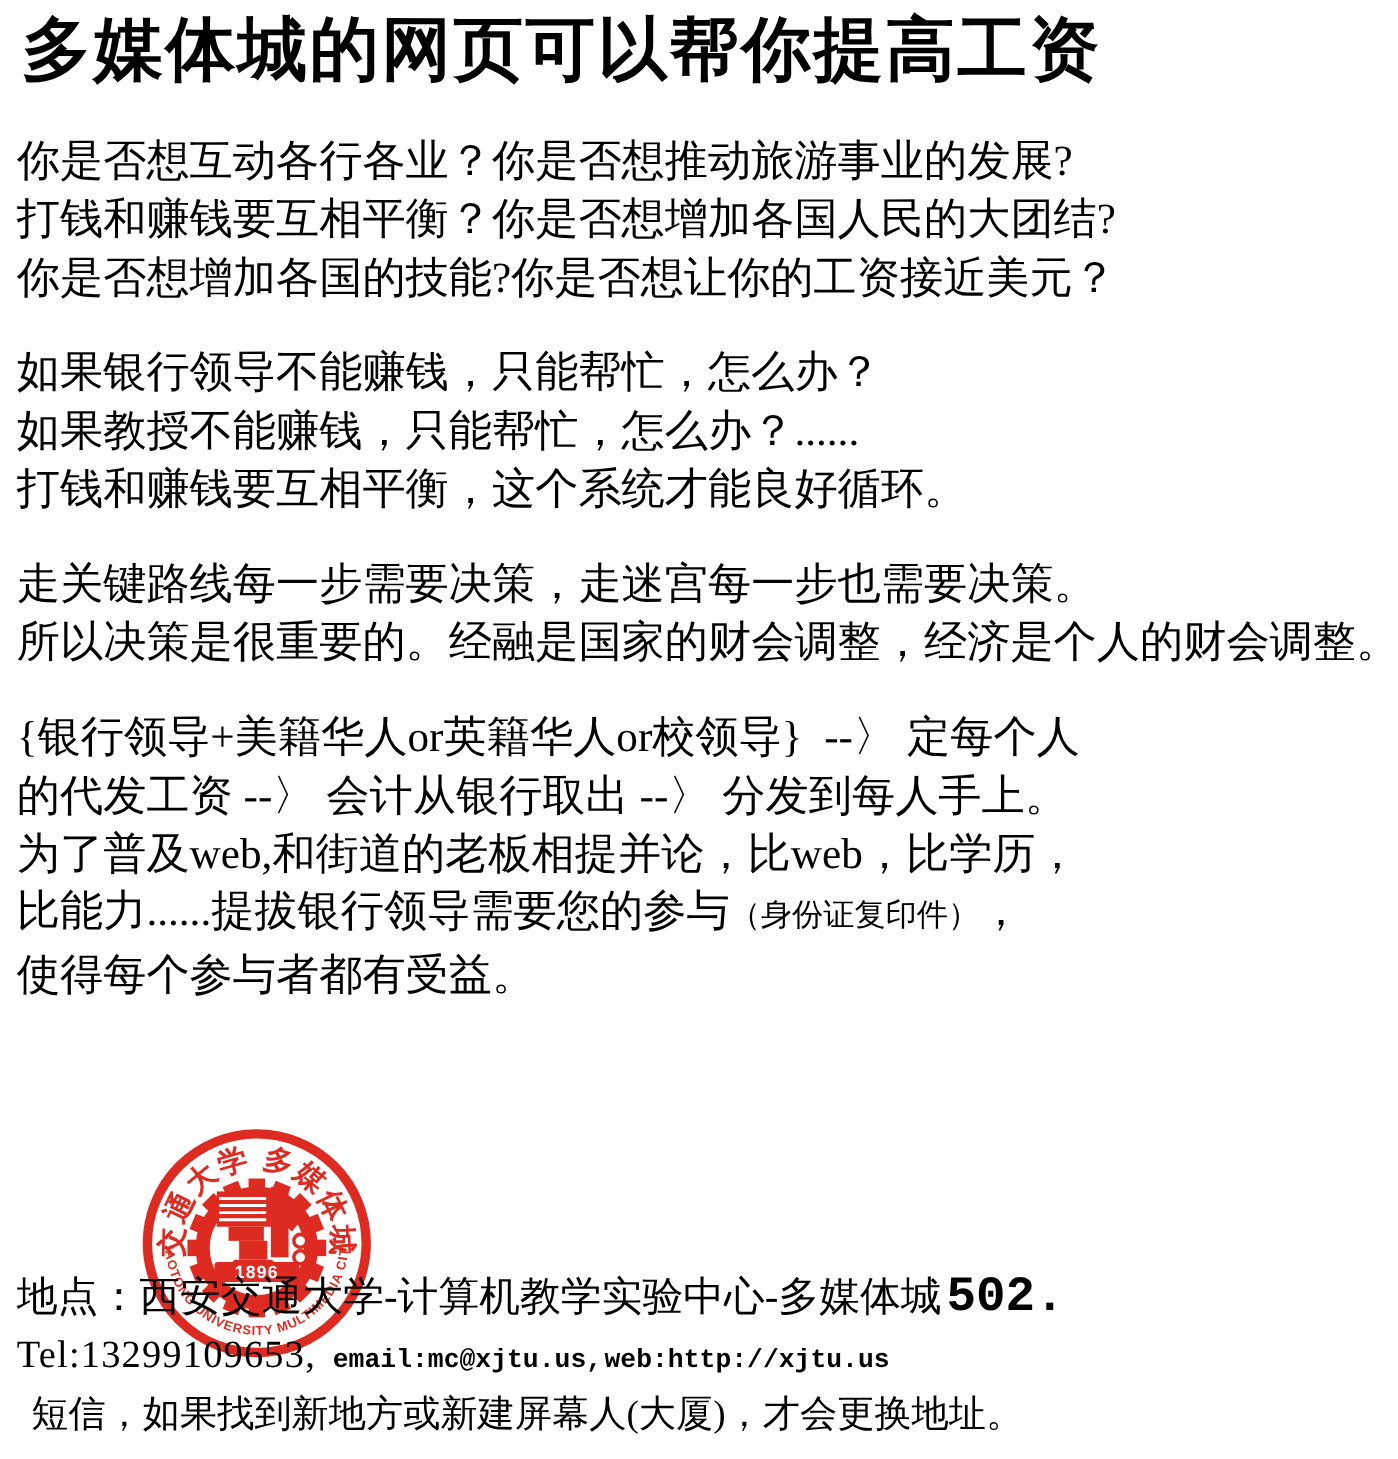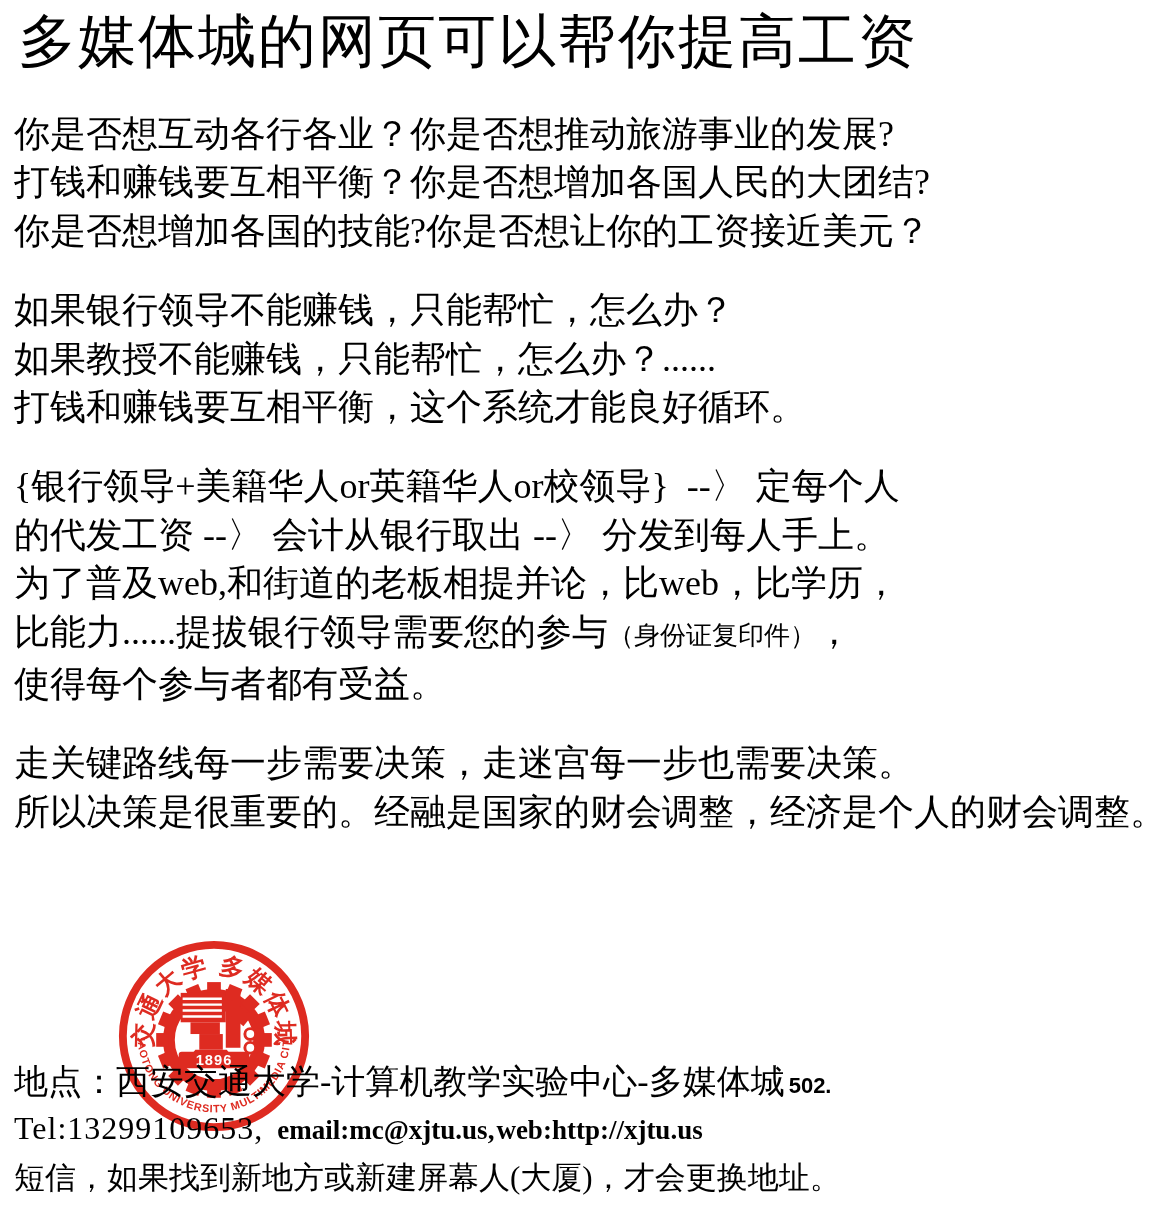--- a/index.html
+++ b/index.html
@@ -6,21 +6,21 @@
   .page{
     position:relative;
     width:1165px;height:1216px;
     background:#ffffff;
     overflow:hidden;
     color:#000;
     font-family:"Liberation Serif","DejaVu Serif",serif;
   }
   .title{
     font-size:58px;
-    font-weight:400;
+    font-weight:700;
     line-height:72px;
     margin:6px 0 0 18px;
     letter-spacing:2px;
     white-space:pre;
   }
   .content{margin:32px 0 0 14px;}
   .para{margin:0 0 31px 0;}
   .line{
     font-size:36px;
     line-height:48.4px;
@@ -31,36 +31,36 @@
     position:absolute;
     left:116px;top:938px;
     width:196px;height:196px;
     opacity:.96;
   }
   .addr{
     position:absolute;left:14px;top:1062px;
     font-size:34px;line-height:40px;white-space:pre;z-index:1;
   }
   .room{
-    font-family:Liberation Sans, sans-serif;
-    font-weight:700;font-size:22px;margin-left:4px;
+    font-family:Liberation Mono, monospace;
+    font-weight:700;font-size:41px;margin-left:4px;
   }
   .telline{
     position:absolute;left:14px;top:1104px;
     line-height:48px;white-space:pre;z-index:1;
   }
   .tel{font-size:32px;letter-spacing:1px;}
   .mail,.web{
-    font-family:Liberation Serif, serif;
-    font-weight:700;font-size:27px;
+    font-family:Liberation Mono, monospace;
+    font-weight:700;font-size:22px;
   }
   .mail{margin-left:14px;}
   .web{margin-left:2px;}
   .note{
-    position:absolute;left:14px;top:1158px;
+    position:absolute;left:26px;top:1158px;
     font-size:31px;line-height:40px;white-space:pre;z-index:1;
   }
   .sealsvg{position:absolute;inset:0;z-index:2;}
 </style>
 </head>
 <body>
 
 <div class="page">
 
   <h1 class="title">多媒体城的网页可以帮你提高工资</h1>
@@ -70,29 +70,29 @@
       <div class="line">你是否想互动各行各业？你是否想推动旅游事业的发展?</div>
       <div class="line">打钱和赚钱要互相平衡？你是否想增加各国人民的大团结?</div>
       <div class="line">你是否想增加各国的技能?你是否想让你的工资接近美元？</div>
     </div>
     <div class="para">
       <div class="line">如果银行领导不能赚钱，只能帮忙，怎么办？</div>
       <div class="line">如果教授不能赚钱，只能帮忙，怎么办？......</div>
       <div class="line">打钱和赚钱要互相平衡，这个系统才能良好循环。</div>
     </div>
     <div class="para">
+      <div class="line">走关键路线每一步需要决策，走迷宫每一步也需要决策。</div>
+      <div class="line">所以决策是很重要的。经融是国家的财会调整，经济是个人的财会调整。</div>
+    </div>
+    <div class="para">
       <div class="line">{银行领导+美籍华人or英籍华人or校领导}  --〉 定每个人</div>
       <div class="line">的代发工资 --〉 会计从银行取出 --〉 分发到每人手上。</div>
       <div class="line">为了普及web,和街道的老板相提并论，比web，比学历，</div>
       <div class="line"><span>比能力......提拔银行领导需要您的参与</span><span class="small-inline">（身份证复印件）</span><span>，</span></div>
       <div class="line">使得每个参与者都有受益。</div>
-    </div>
-    <div class="para">
-      <div class="line">走关键路线每一步需要决策，走迷宫每一步也需要决策。</div>
-      <div class="line">所以决策是很重要的。经融是国家的财会调整，经济是个人的财会调整。</div>
     </div>
   </div>
 
   <div class="addr"><span>地点：西安交通大学-计算机教学实验中心-多媒体城</span><span class="room">502.</span></div>
 
   <div class="telline"><span class="tel">Tel:13299109653,</span><span class="mail">email:mc@xjtu.us,</span><span class="web">web:http://xjtu.us</span></div>
 
   <div class="note">短信，如果找到新地方或新建屏幕人(大厦)，才会更换地址。</div>
 
   <div class="seal">

